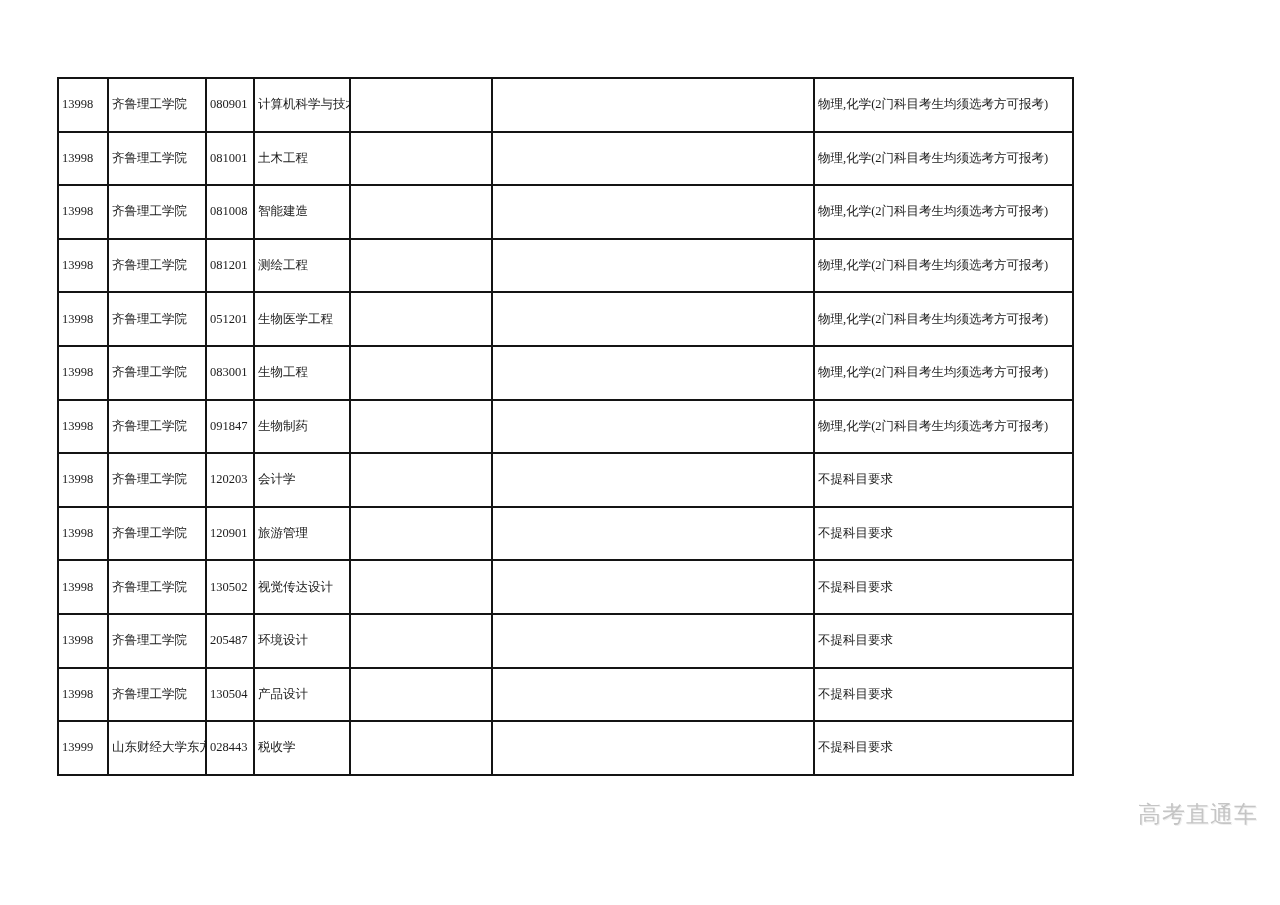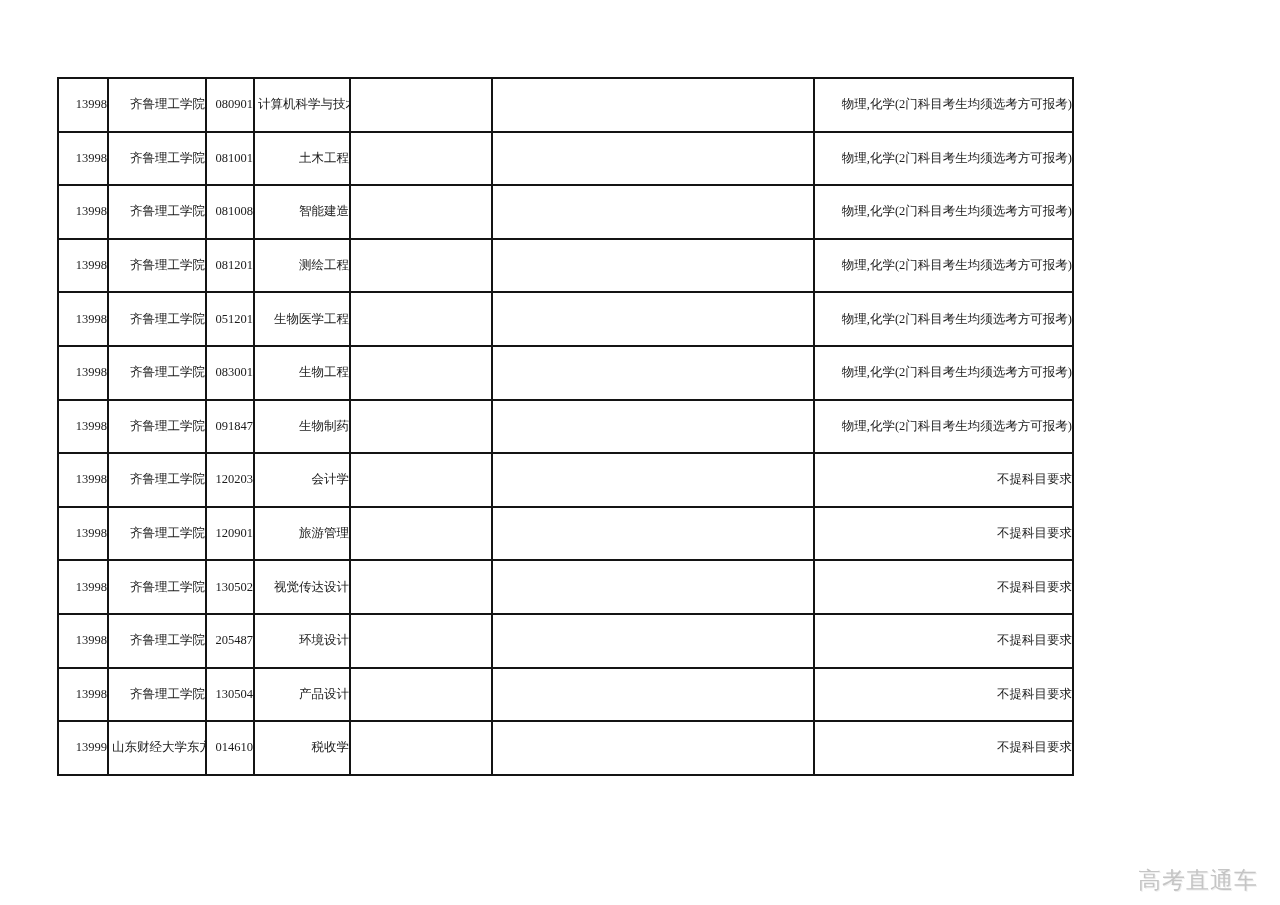--- a/index.html
+++ b/index.html
@@ -12,42 +12,41 @@
     width: 1280px;
     height: 905px;
     overflow: hidden;
     font-family: "Liberation Serif", "DejaVu Serif", serif;
     color: #1b1b1b;
   }
   .table-wrap {
     position: absolute;
     left: 57px;
     top: 77px;
-    text-align: right;
   }
   table.grid {
     border-collapse: collapse;
     table-layout: fixed;
     width: 1015px;
   }
   table.grid td {
     border: 2px solid #141414;
     height: 51.6px;
     padding: 0 0 0 3px;
     vertical-align: middle;
     font-size: 12.5px;
     line-height: 1.2;
     white-space: nowrap;
     overflow: hidden;
     background: #ffffff;
   }
   td.cell-school-name { padding-left: 2px; }
   .watermark {
     position: absolute;
-    top: 865px;
+    top: 799px;
     right: 22px;
     font-family: "Liberation Sans", "DejaVu Sans", sans-serif;
     font-size: 23px;
     letter-spacing: 1px;
     color: #c5c5c5;
     text-shadow: 1px 1px 0 #efefef;
   }
 </style>
 </head>
 <body>
@@ -168,21 +167,21 @@
           <td class="cell-school-name">齐鲁理工学院</td>
           <td class="cell-major-code">130504</td>
           <td class="cell-major-name">产品设计</td>
           <td class="cell-blank-1"></td>
           <td class="cell-blank-2"></td>
           <td class="cell-subject-requirement">不提科目要求</td>
         </tr>
         <tr>
           <td class="cell-school-code">13999</td>
           <td class="cell-school-name">山东财经大学东方学</td>
-          <td class="cell-major-code">014610</td>
+          <td class="cell-major-code">028443</td>
           <td class="cell-major-name">税收学</td>
           <td class="cell-blank-1"></td>
           <td class="cell-blank-2"></td>
           <td class="cell-subject-requirement">不提科目要求</td>
         </tr>
       </tbody>
   </table>
 </div>
 
 <div class="watermark">高考直通车</div>

